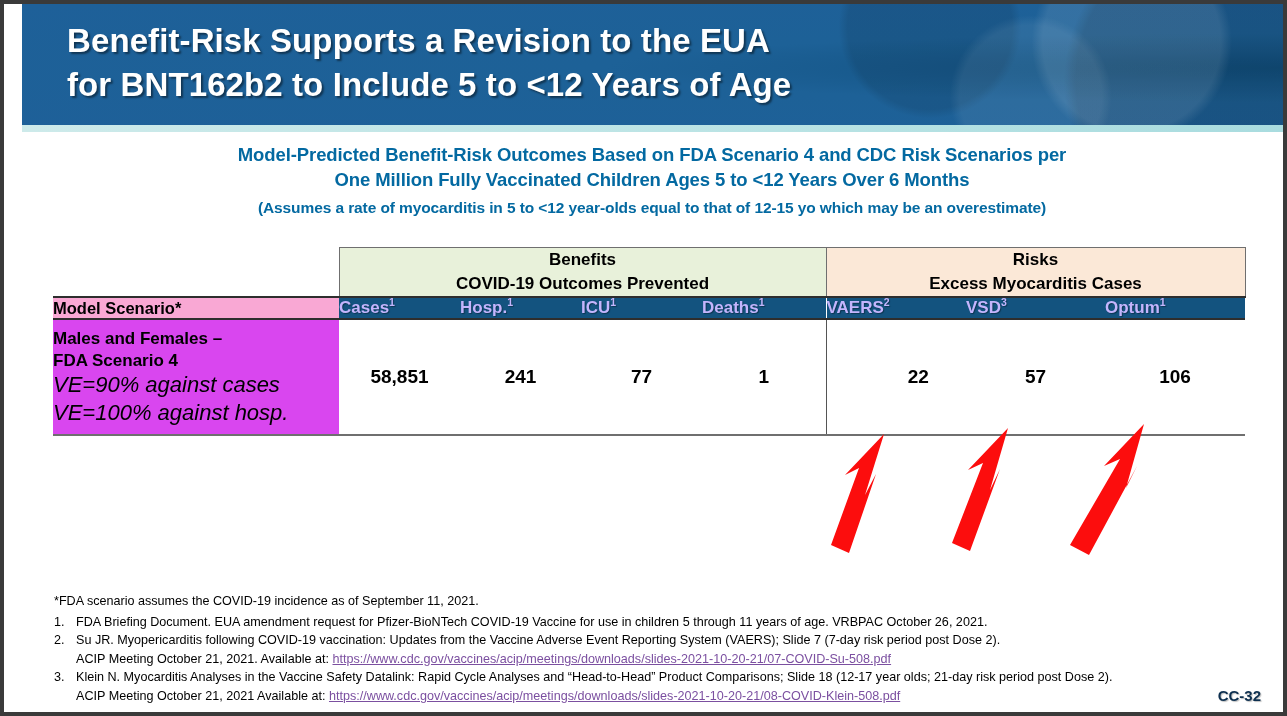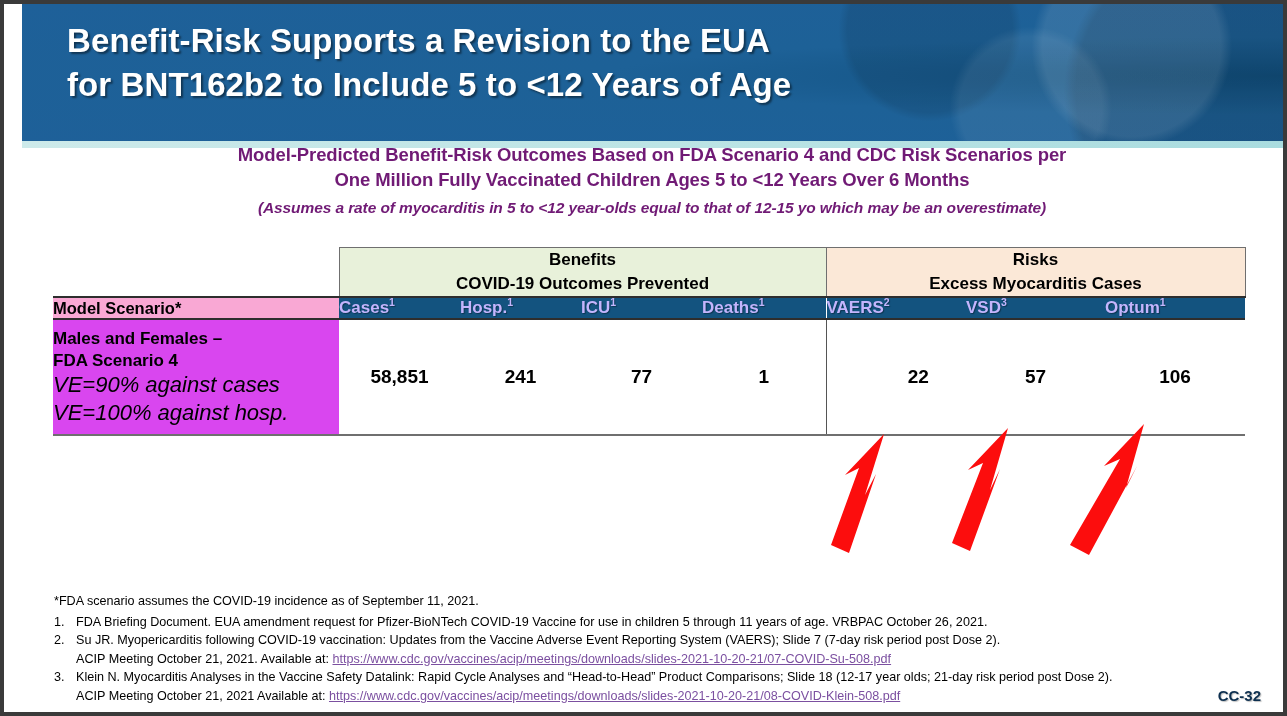--- a/index.html
+++ b/index.html
@@ -13,21 +13,21 @@
     position:relative;
     width:1287px;height:716px;
     background:#ffffff;
     box-sizing:border-box;
     border:4px solid #3a3a3a;
     overflow:hidden;
   }
 
   
   .banner{
-    position:absolute;left:18px;top:0px;right:0px;height:144px;
+    position:absolute;left:18px;top:0px;right:0px;height:128px;
     background:
       radial-gradient(circle at 88% 30%, rgba(255,255,255,.10) 0 8%, rgba(0,0,0,0) 9%),
       radial-gradient(circle at 80% 72%, rgba(255,255,255,.07) 0 7%, rgba(0,0,0,0) 8%),
       radial-gradient(circle at 95% 60%, rgba(0,0,0,.14) 0 12%, rgba(0,0,0,0) 13%),
       radial-gradient(circle at 72% 18%, rgba(0,0,0,.10) 0 9%, rgba(0,0,0,0) 10%),
       radial-gradient(ellipse at 100% 50%, #11507f 0%, #1d6197 38%, #1e6099 100%);
     overflow:hidden;
   }
   .banner-strip{
     position:absolute;left:0;right:0;bottom:0;height:7px;
@@ -38,29 +38,29 @@
     color:#ffffff;
     font-size:33px;font-weight:bold;line-height:1.33;
     letter-spacing:.1px;
     text-shadow:2px 2px 2px rgba(0,0,0,.45);
   }
   .banner-title div{white-space:nowrap;}
 
   
   .subtitle{
     position:absolute;left:62px;right:45px;top:138px;
-    text-align:center;color:#701a75;
+    text-align:center;color:#0369a1;
   }
   .sub-l1,.sub-l2{
     font-size:18.5px;font-weight:bold;line-height:1.36;
     letter-spacing:-.1px;
   }
   .sub-l3{
     font-size:15.5px;font-weight:bold;line-height:1.5;
-    margin-top:4px;letter-spacing:-.1px;font-style:italic;
+    margin-top:4px;letter-spacing:-.1px;
   }
 
   
   .table{
     position:absolute;left:49px;top:243px;width:1192px;
   }
   .tbl{
     border-collapse:collapse;width:100%;table-layout:fixed;
   }
   .tbl td{padding:0;vertical-align:middle;}

